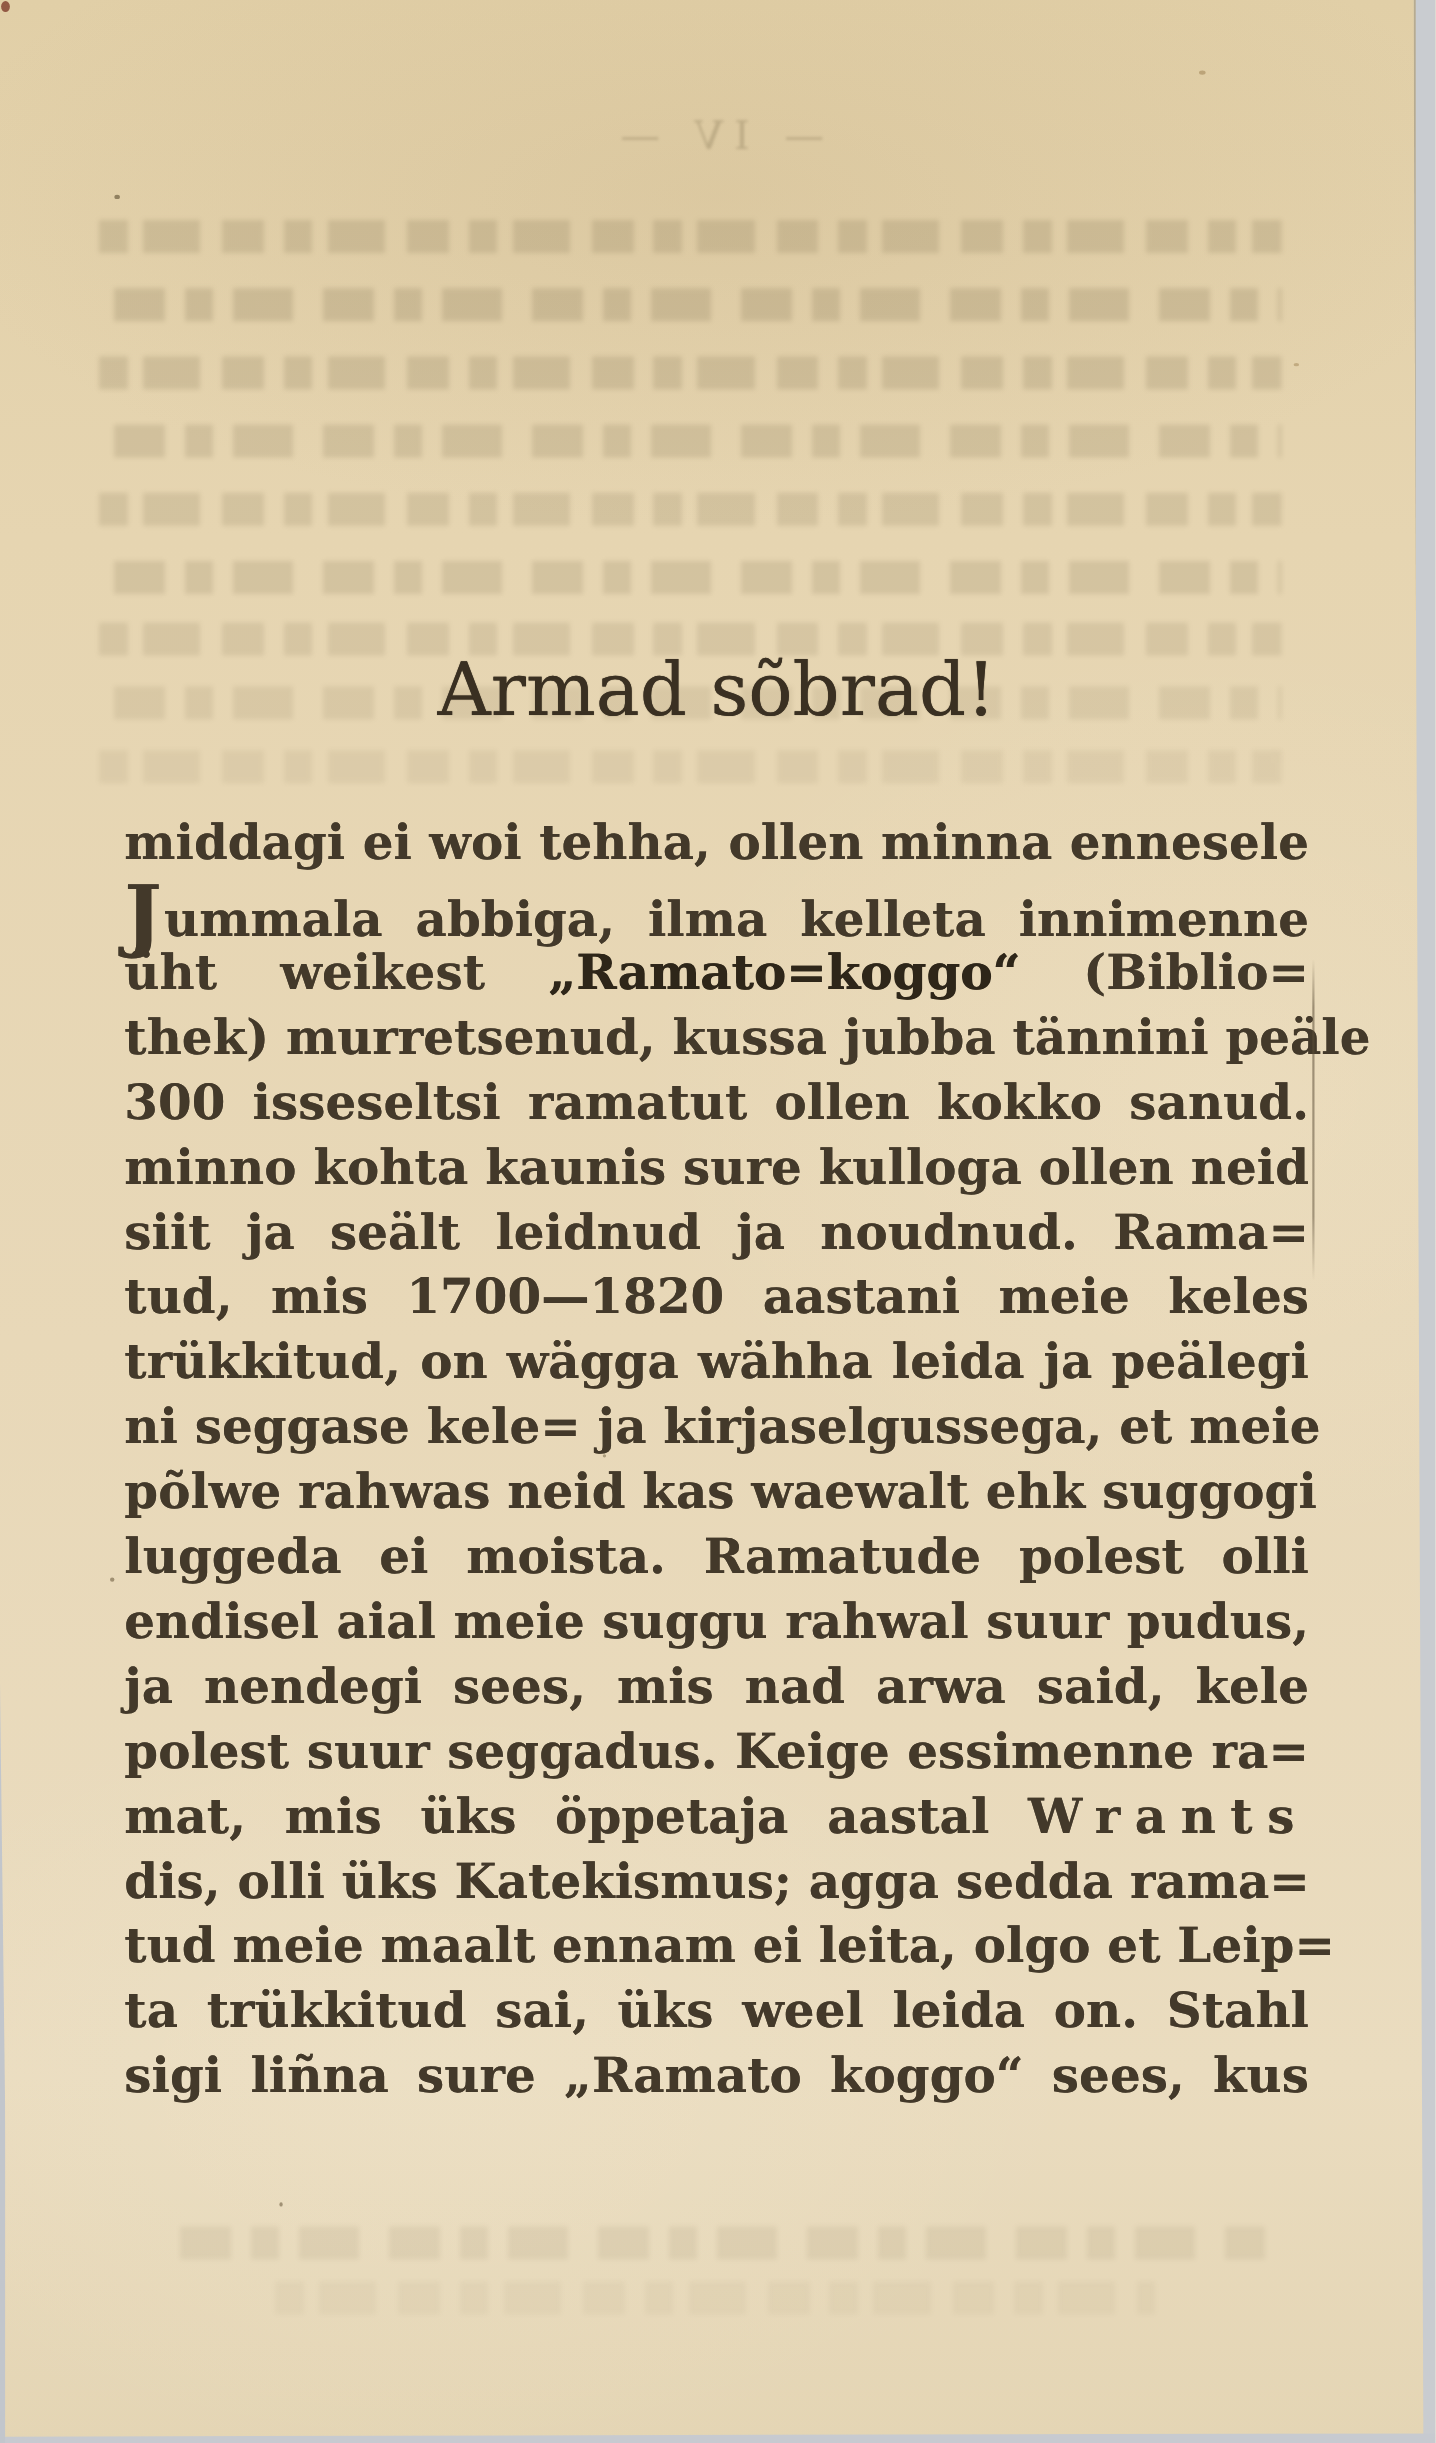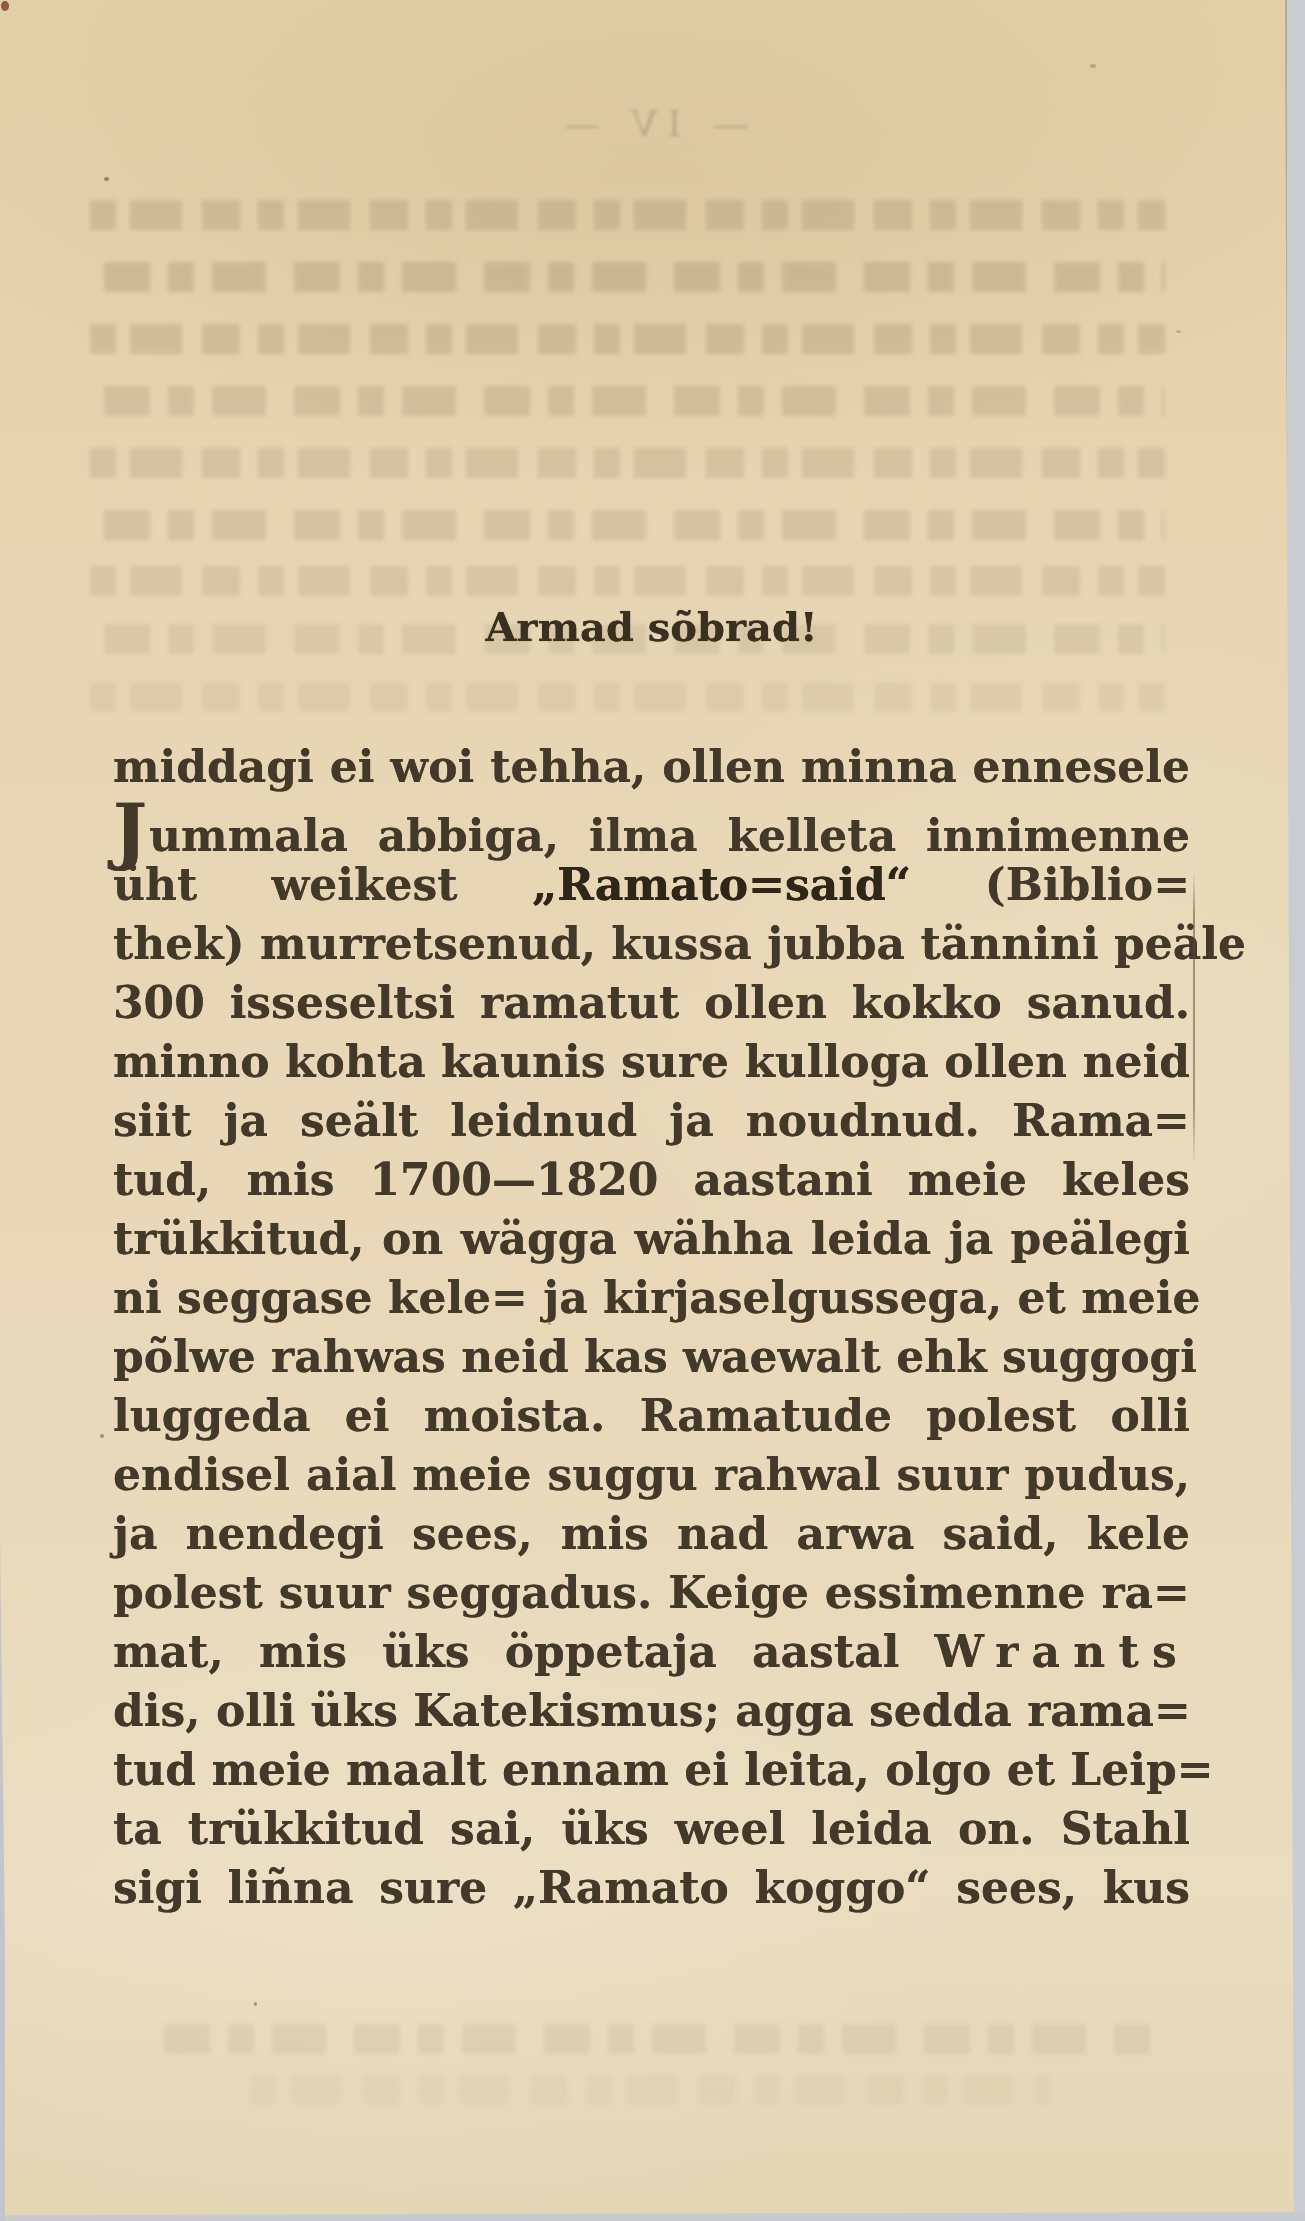--- a/index.html
+++ b/index.html
@@ -63,21 +63,21 @@
     color: rgba(116,102,70,0.55);
     opacity: 0.55;
     filter: blur(1.6px);
     transform: scaleX(-1);
     pointer-events: none;
   }
 
   .heading {
     position: absolute; top: 592px; left: 113px; width: 1077px;
     text-align: center;
-    font-size: 40px; line-height: 70px; font-weight: bold;
+    font-size: 67px; line-height: 70px; font-weight: normal;
     color: #3a3022;
     text-shadow: 0 0 0.7px #3a3022;
     z-index: 10;
   }
   .bodytext {
     position: absolute; top: 737px; left: 113px; width: 1077px;
     z-index: 10;
     color: #43392a;
   }
   .bline {
@@ -123,21 +123,21 @@
     <div class="bleed-line p2" style="top:624px;left:90px;width:1075px;opacity:.22"></div>
     <div class="bleed-line p1" style="top:682px;left:90px;width:1075px;opacity:.16"></div>
     <div class="bleed-line p2" style="top:2024px;left:150px;width:1000px;opacity:.18"></div>
     <div class="bleed-line p1" style="top:2074px;left:250px;width:800px;opacity:.10"></div>
 
     <div class="heading">Armad sõbrad!</div>
 
     <div class="bodytext">
         <div class="bline"><span class="seg-n">middagi ei woi tehha, ollen minna ennesele</span></div>
         <div class="bline"><span class="seg-init">J</span><span class="seg-n">ummala abbiga, ilma kelleta innimenne</span></div>
-        <div class="bline"><span class="seg-n">üht weikest </span><span class="seg-b">„Ramato=said“</span><span class="seg-n"> (Biblio=</span></div>
+        <div class="bline"><span class="seg-n">üht weikest </span><span class="seg-b">„Ramato=koggo“</span><span class="seg-n"> (Biblio=</span></div>
         <div class="bline"><span class="seg-n">thek) murretsenud, kussa jubba tännini peäle</span></div>
         <div class="bline"><span class="seg-n">300 isseseltsi ramatut ollen kokko sanud.</span></div>
         <div class="bline"><span class="seg-n">minno kohta kaunis sure kulloga ollen neid</span></div>
         <div class="bline"><span class="seg-n">siit ja seält leidnud ja noudnud.  Rama=</span></div>
         <div class="bline"><span class="seg-n">tud, mis 1700—1820 aastani meie keles</span></div>
         <div class="bline"><span class="seg-n">trükkitud, on wägga wähha leida ja peälegi</span></div>
         <div class="bline"><span class="seg-n">ni seggase kele= ja kirjaselgussega, et meie</span></div>
         <div class="bline"><span class="seg-n">põlwe rahwas neid kas waewalt ehk suggogi</span></div>
         <div class="bline"><span class="seg-n">luggeda ei moista.  Ramatude polest olli</span></div>
         <div class="bline"><span class="seg-n">endisel aial meie suggu rahwal suur pudus,</span></div>

